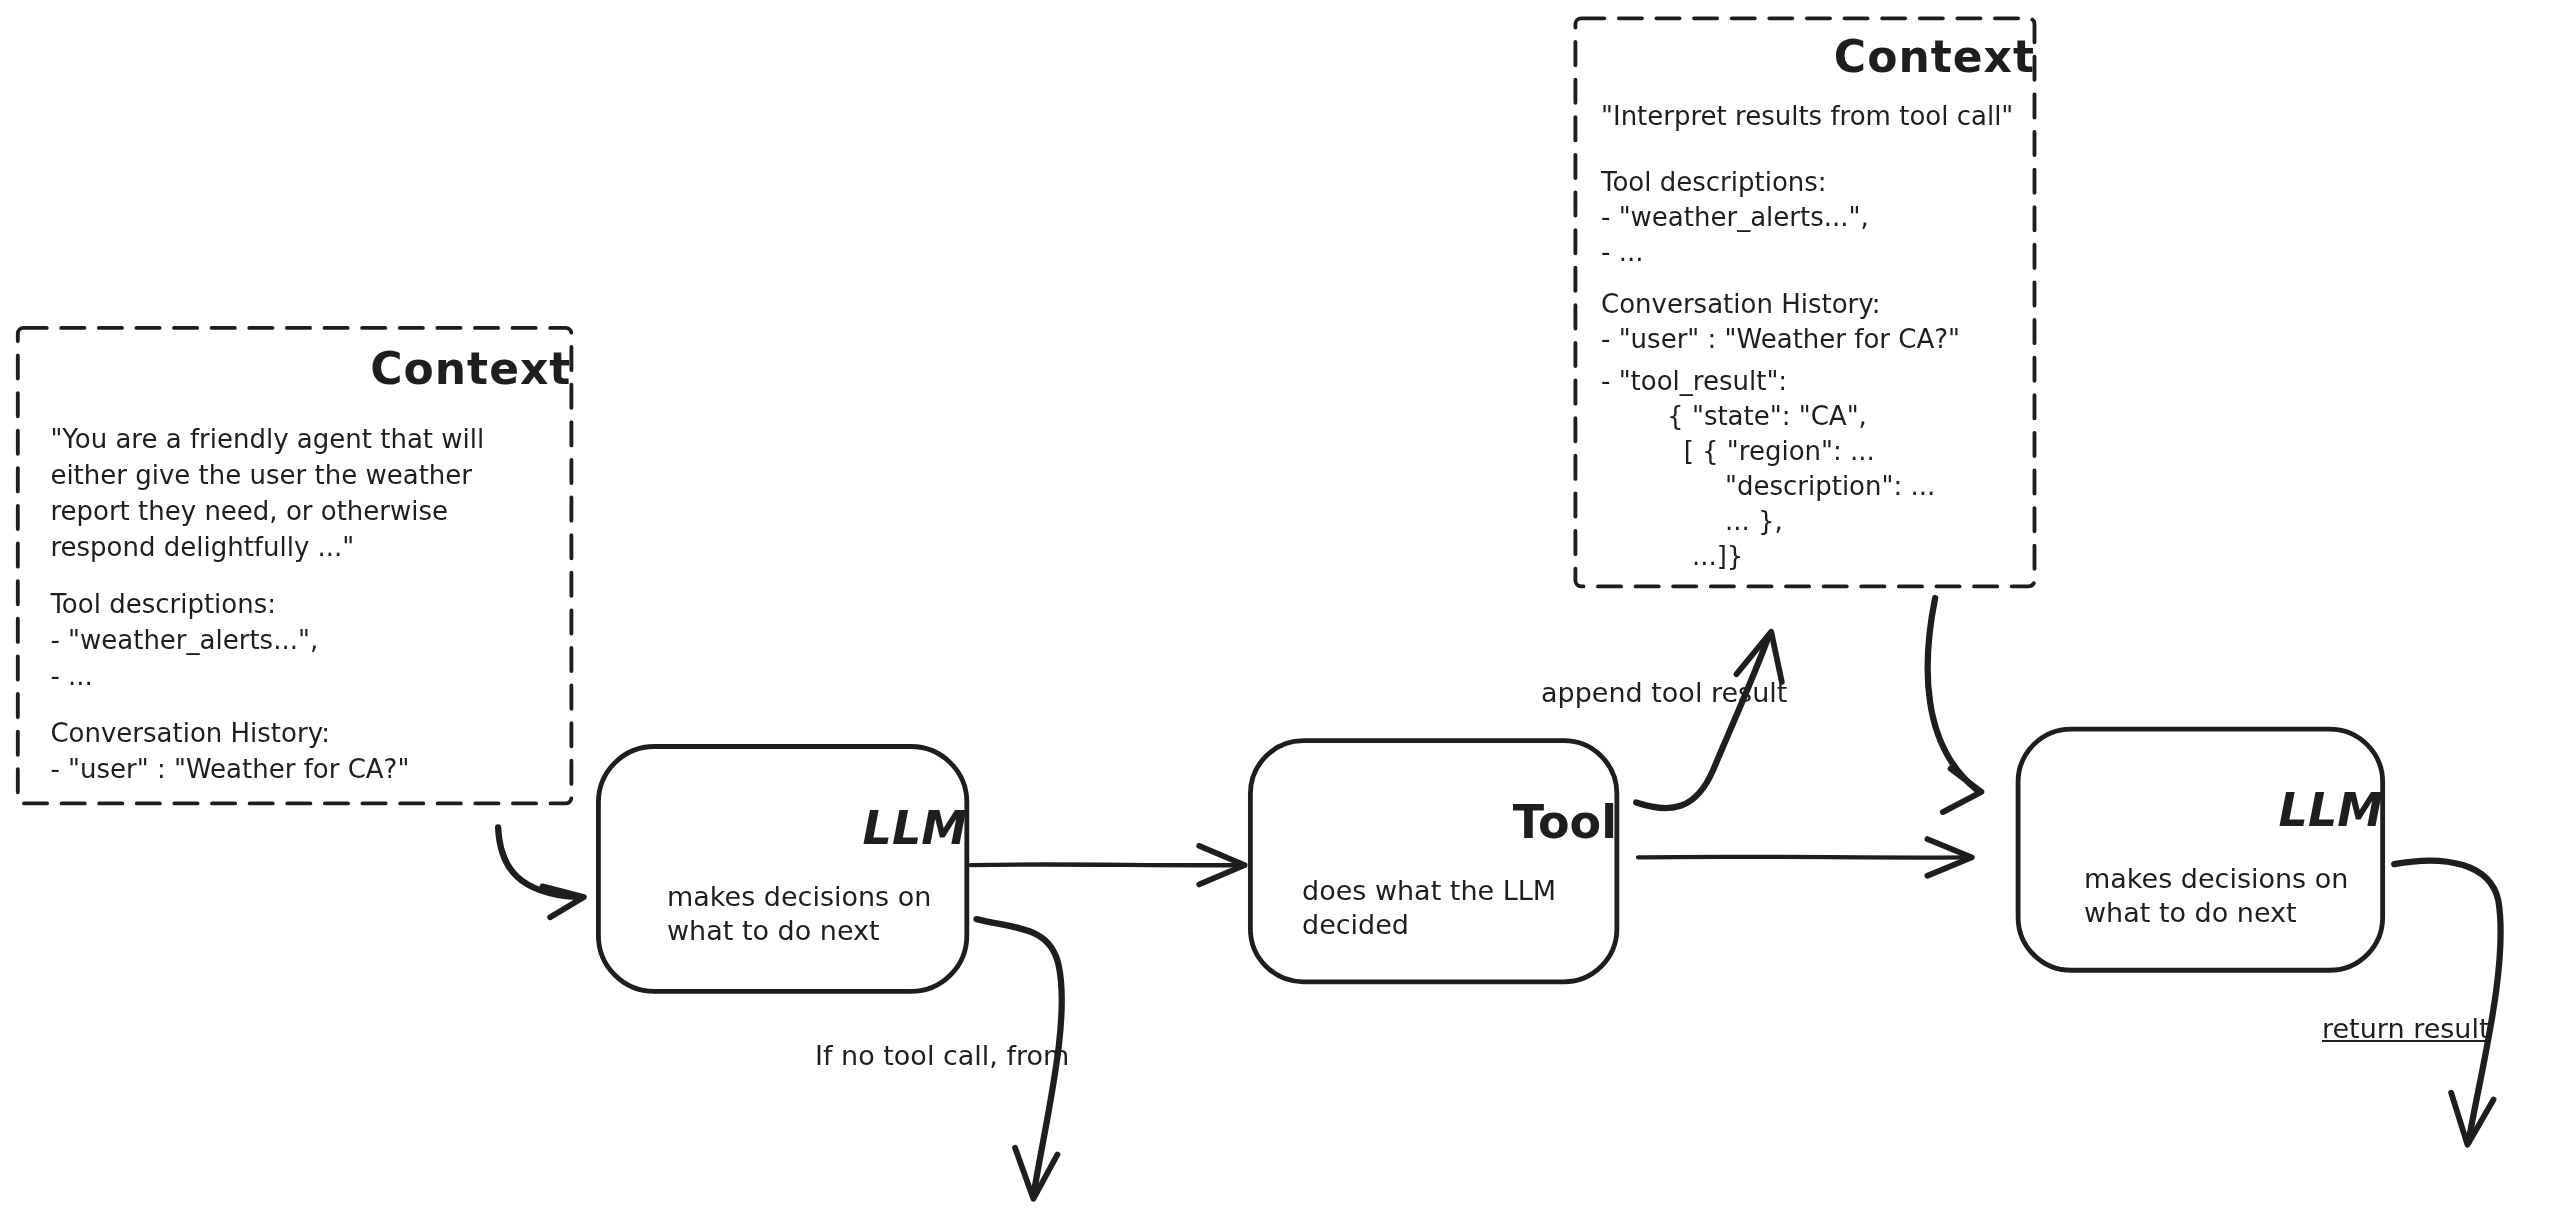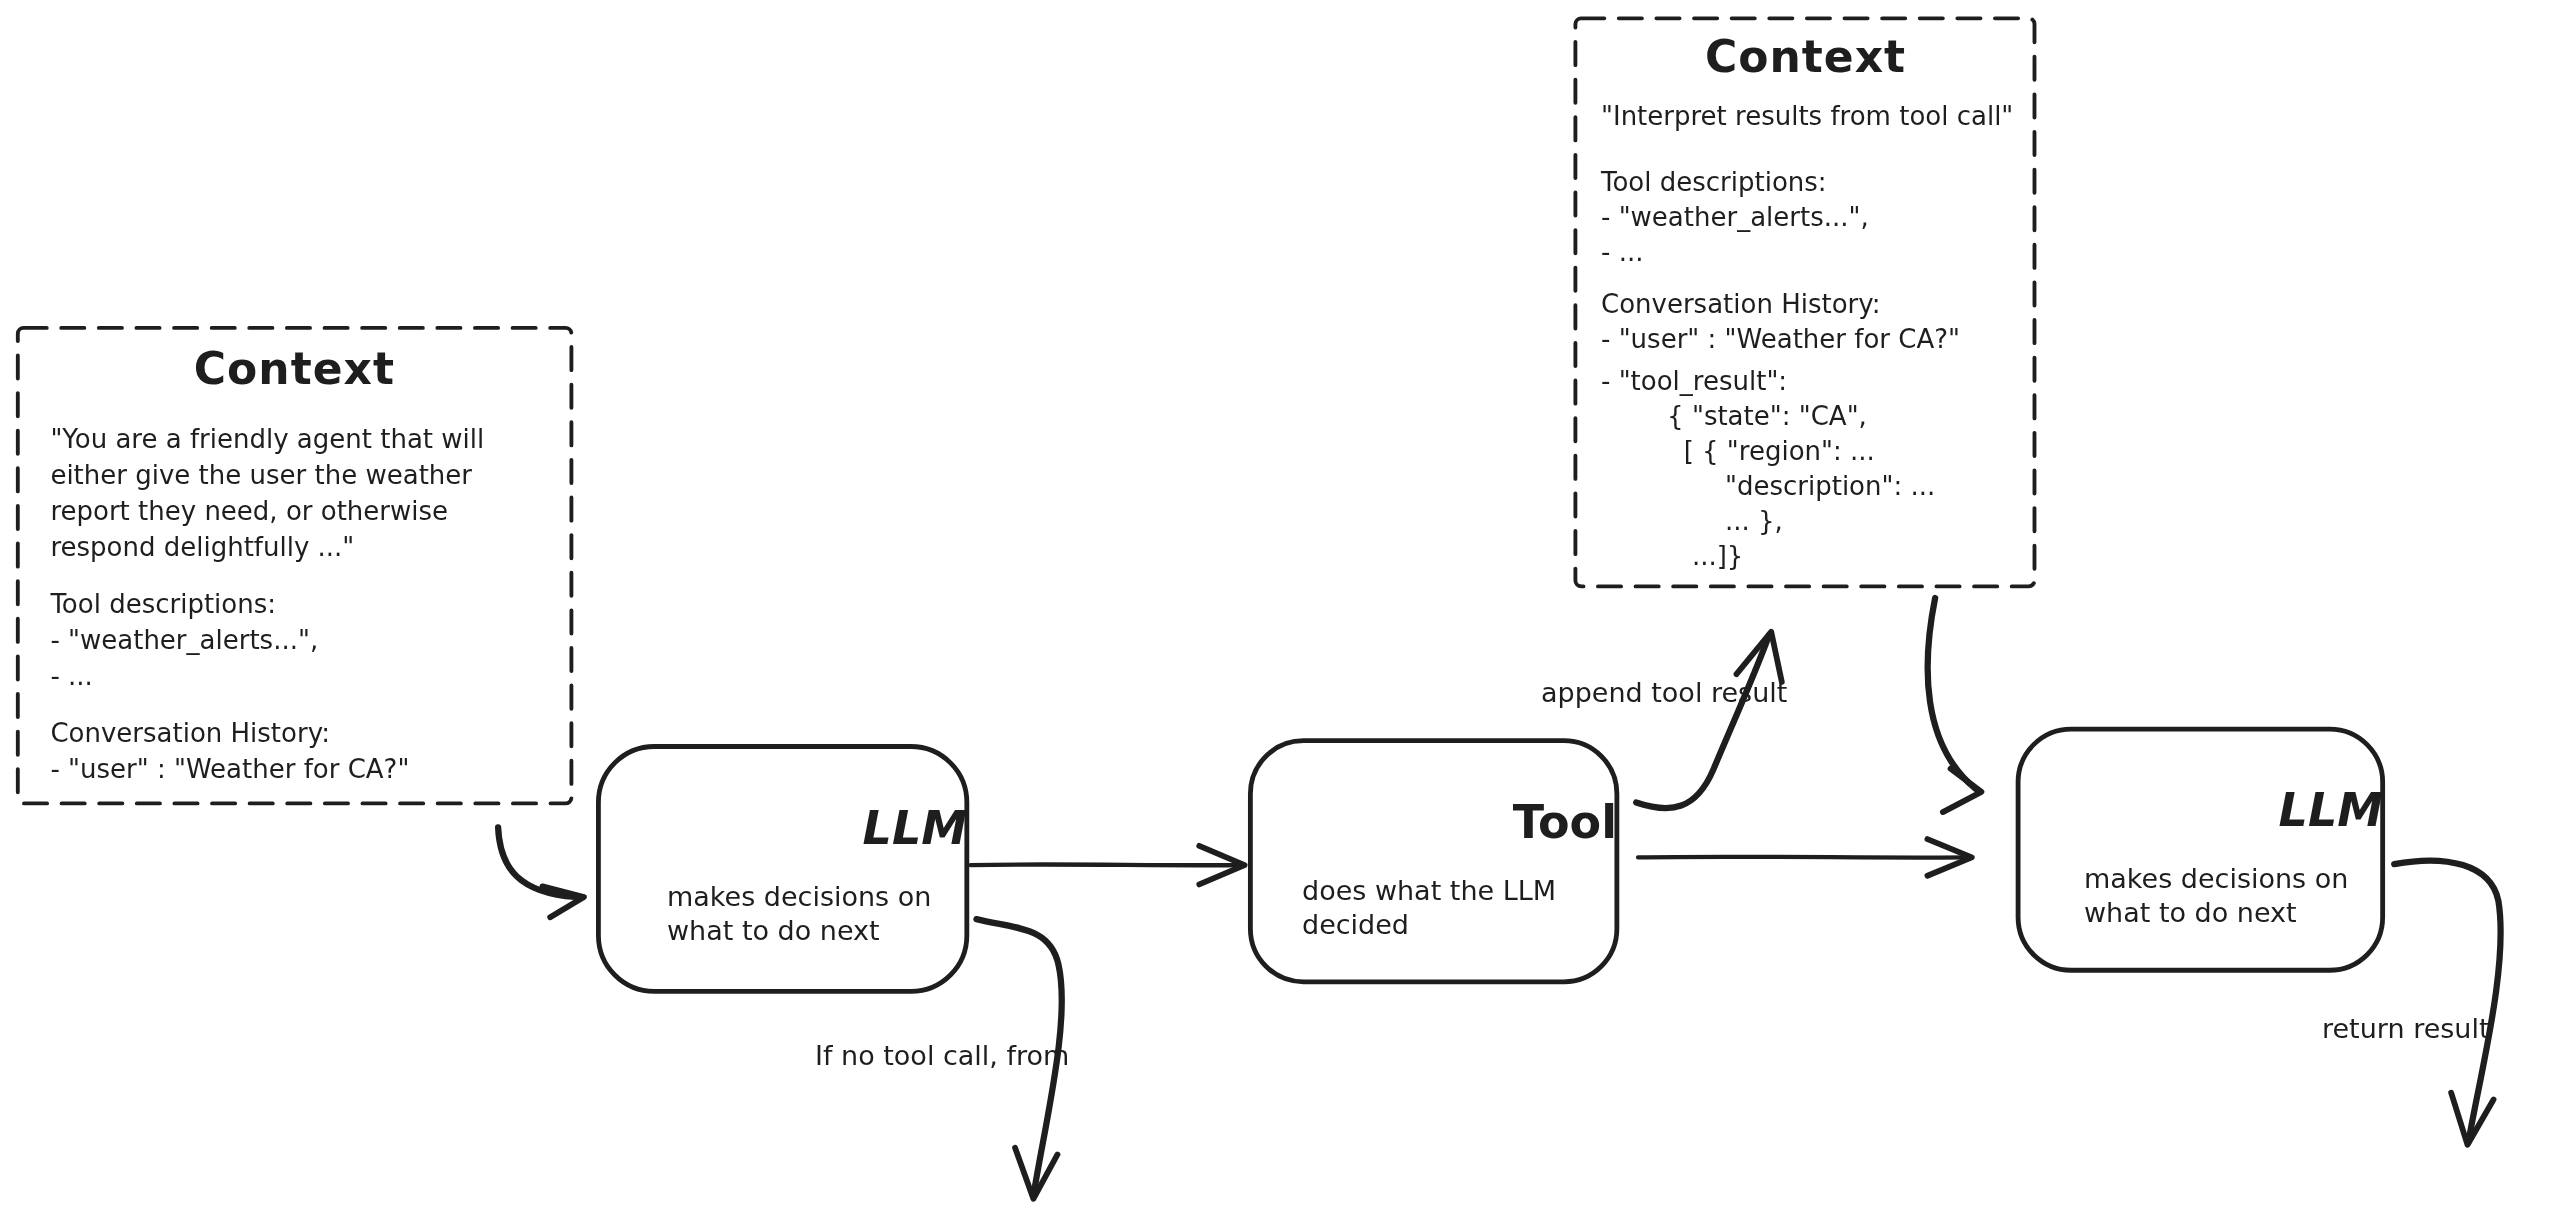--- a/index.html
+++ b/index.html
@@ -20,21 +20,21 @@
     stroke-linejoin: round;
   }
   svg.shapes rect.node { fill: #ffffff; stroke-width: 5; }
   svg.shapes rect.dashed { stroke-width: 4; stroke-dasharray: 24 15; }
   svg.shapes path.edge-straight { stroke-width: 4.5; }
   svg.shapes path.edge-curved { stroke-width: 6.5; }
   svg.shapes path.head { stroke-width: 6; }
 
   .panel { position: absolute; }
   .ctx-title {
-    text-align: center;
+    text-align: right;
     font-size: 44px;
     font-weight: bold;
     letter-spacing: 1px;
     line-height: 54px;
   }
   .ctx-body { font-size: 26px; line-height: 36px; }
   .ctx-body p { margin: 0; white-space: pre; }
 
   .ctx1 .ctx-title { margin-top: 13.5px; }
   .ctx1 .ctx-body { padding: 25px 9.6px 0 33px; }
@@ -149,16 +149,16 @@
   </div>
 
   <div class="panel llm2-panel" style="left:2018px; top:729px; width:365px;">
     <div class="node-title italic">LLM</div>
     <div class="node-sub">makes decisions on
 what to do next</div>
   </div>
 
   <div class="edge-label" style="left:1541px; top:677px;">append tool result</div>
   <div class="edge-label" style="left:815px; top:1040px;">If no tool call, from</div>
-  <div class="edge-label" style="left:2322px; top:1013px;">return result</div>
+  <div class="edge-label" style="left:2322px; top:1013px;text-decoration:underline;">return result</div>
 
 </div>
 
 
 </body></html>

